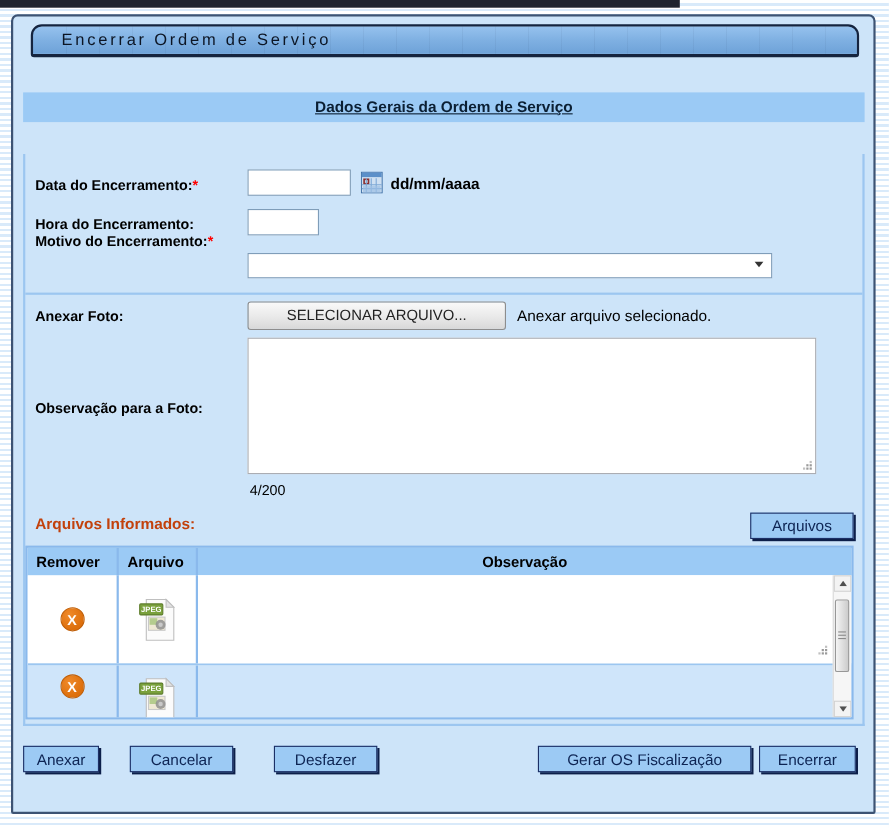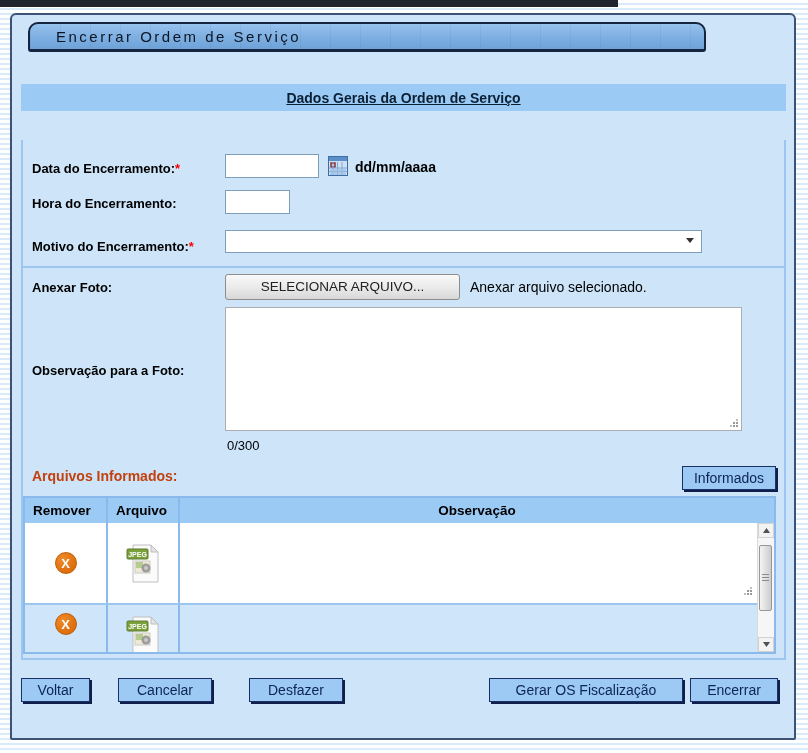--- a/index.html
+++ b/index.html
@@ -18,21 +18,21 @@
     left:0;top:0;width:618px;height:7px;
     background:#20242f;
   }
   .panel{
     left:10px;top:13px;width:782px;height:723px;
     background:#cde4f9;
     border:2px solid #3d5373;
     border-radius:6px 6px 2px 2px;
   }
   .title-tab{
-    left:28px;top:22px;width:678px;height:30px;
+    left:28px;top:22px;width:753px;height:30px;
     background:
       repeating-linear-gradient(90deg, rgba(10,20,50,0.05) 0 1px, rgba(255,255,255,0) 1px 30px),
       linear-gradient(180deg,#96c2ee 0%,#7fb0e2 50%,#6ea2d8 100%);
     border:2px solid #15243f;
     border-bottom-width:3px;
     border-radius:10px 10px 3px 3px;
     box-sizing:border-box;
   }
   .title-tab .t{
     position:absolute;left:26px;top:4px;
@@ -200,21 +200,21 @@
         <rect x="2" y="13" width="16" height="6" fill="#9cbfe4" opacity="0.7"></rect>
       </svg>
     </span>
     <span class="abs" style="left:332px;top:19px;font-weight:bold;font-size:14px;color:#000;">dd/mm/aaaa</span>
 
     <div class="lbl" style="top:55px;">
       <span>Hora do Encerramento:</span>
     </div>
     <input class="tx-input" style="left: 202px; top: 50px; width: 65px; height: 24px;" type="text" value="">
 
-    <div class="lbl" style="top:98px;width:170px;">
+    <div class="lbl" style="top:71px;width:170px;">
       <span>Motivo do Encerramento:</span><span class="req">*</span>
     </div>
     <div class="selectbox">
       <span></span>
       <span class="arrow"></span>
     </div>
 
     <div class="divider"></div>
 
     <div class="lbl" style="top:139px;">
@@ -225,24 +225,24 @@
     </div>
     <span class="file-status">Anexar arquivo selecionado.</span>
 
     <div class="lbl" style="top:222px;width:192px;">
       <span>Observação para a Foto:</span>
     </div>
     <div class="note-area">
       <span></span>
       <span class="grip"></span>
     </div>
-    <div class="counter">0/300</div>
+    <div class="counter">4/200</div>
 
     <div class="files-lbl">Arquivos Informados:</div>
-    <div class="btn" style="left:659px;top:326px;width:94px;">Informados</div>
+    <div class="btn" style="left:659px;top:326px;width:94px;">Arquivos</div>
 
     <div class="ftable">
       <div class="hrow">
         <div class="c1">Remover</div>
         <div class="c2">Arquivo</div>
         <div class="c3">Observação</div>
       </div>
 
       <div class="body-row row1">
         <div class="c1 cell">
@@ -301,20 +301,20 @@
         <div class="sb-btn sb-down">
           <svg width="7" height="5" viewBox="0 0 7 5">
               <path d="M0 0 H7 L3.5 5 Z" fill="#505050"></path>
             </svg>
         </div>
       </div>
     </div>
   </div>
 
   <div class="abs footer-btns" style="left:0;top:678px;width:808px;height:26px;">
-    <div class="btn" style="left:21px;width:69px;">Voltar</div>
+    <div class="btn" style="left:21px;width:69px;">Anexar</div>
     <div class="btn" style="left:118px;width:94px;">Cancelar</div>
     <div class="btn" style="left:249px;width:94px;">Desfazer</div>
     <div class="btn" style="left:489px;width:194px;">Gerar OS Fiscalização</div>
     <div class="btn" style="left:690px;width:88px;">Encerrar</div>
   </div>
 
 </div>
 
 </body></html>

